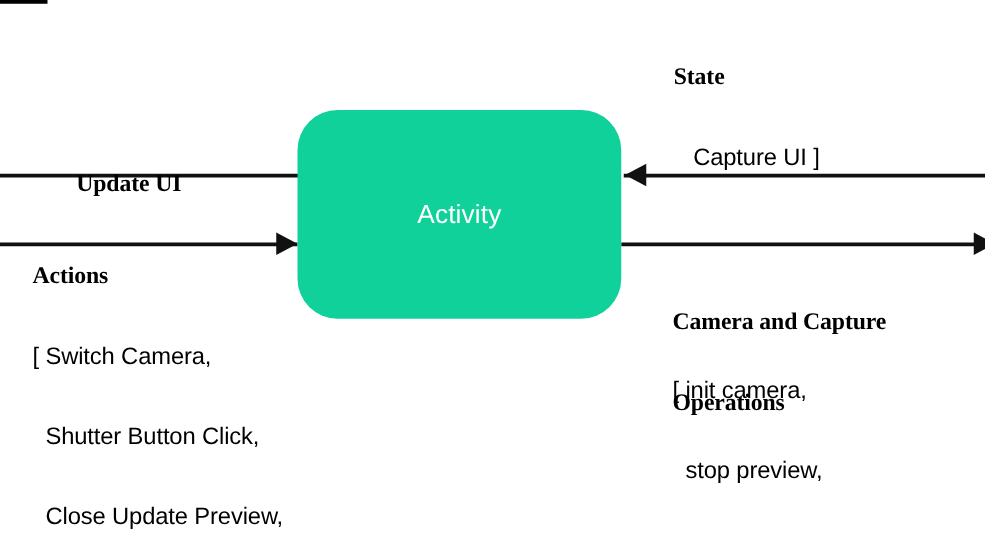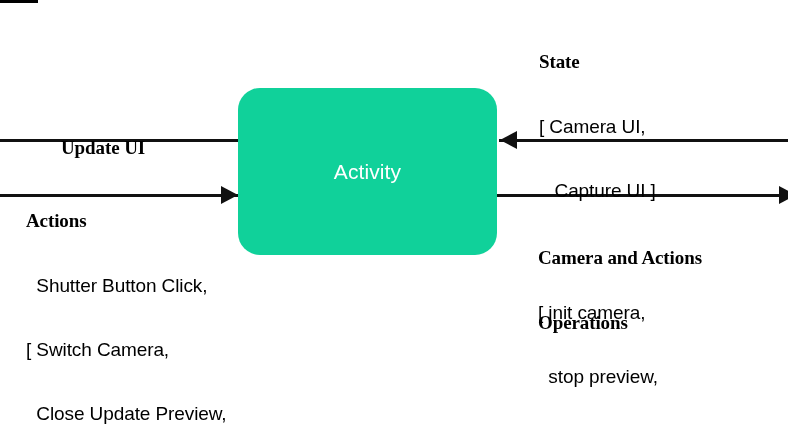--- a/index.html
+++ b/index.html
@@ -29,21 +29,21 @@
   }
 
   
   .activity-node {
     position: absolute;
     left: 238px;
     top: 88px;
     width: 259px;
     height: 167px;
     background: #10D19A;
-    border-radius: 22px;
+    border-radius: 32px;
     display: flex;
     align-items: center;
     justify-content: center;
   }
   .activity-node .node-label {
     color: #ffffff;
     font-size: 21px;
     font-weight: 400;
     letter-spacing: 0.1px;
   }
@@ -128,35 +128,34 @@
   <div class="arrow-head arrow-right arrow-ops-far"></div>
 
   <div class="activity-node">
     <span class="node-label">Activity</span>
   </div>
 
   <div class="lbl lbl-heading label-update-ui">Update UI</div>
 
   <div class="lbl lbl-heading label-state">State</div>
   <div class="lbl lbl-list state-list">
-    <span class="line">[ Camera UI,</span>
     <span class="line">   Capture UI ]</span>
   </div>
 
   <div class="lbl lbl-heading label-actions">Actions</div>
   <div class="lbl lbl-list actions-list">
+    <span class="line">[ Switch Camera,</span>
     <span class="line">  Shutter Button Click,</span>
-    <span class="line">[ Switch Camera,</span>
     <span class="line">  Close Update Preview,</span>
     
     
   </div>
 
   <div class="lbl lbl-heading label-ops">
-    <span class="line">Camera and Actions</span>
+    <span class="line">Camera and Capture</span>
     <span class="line">Operations</span>
   </div>
   <div class="lbl lbl-list ops-list">
     <span class="line">[ init camera,</span>
     <span class="line">  stop preview,</span>
     
     
     
   </div>
 

